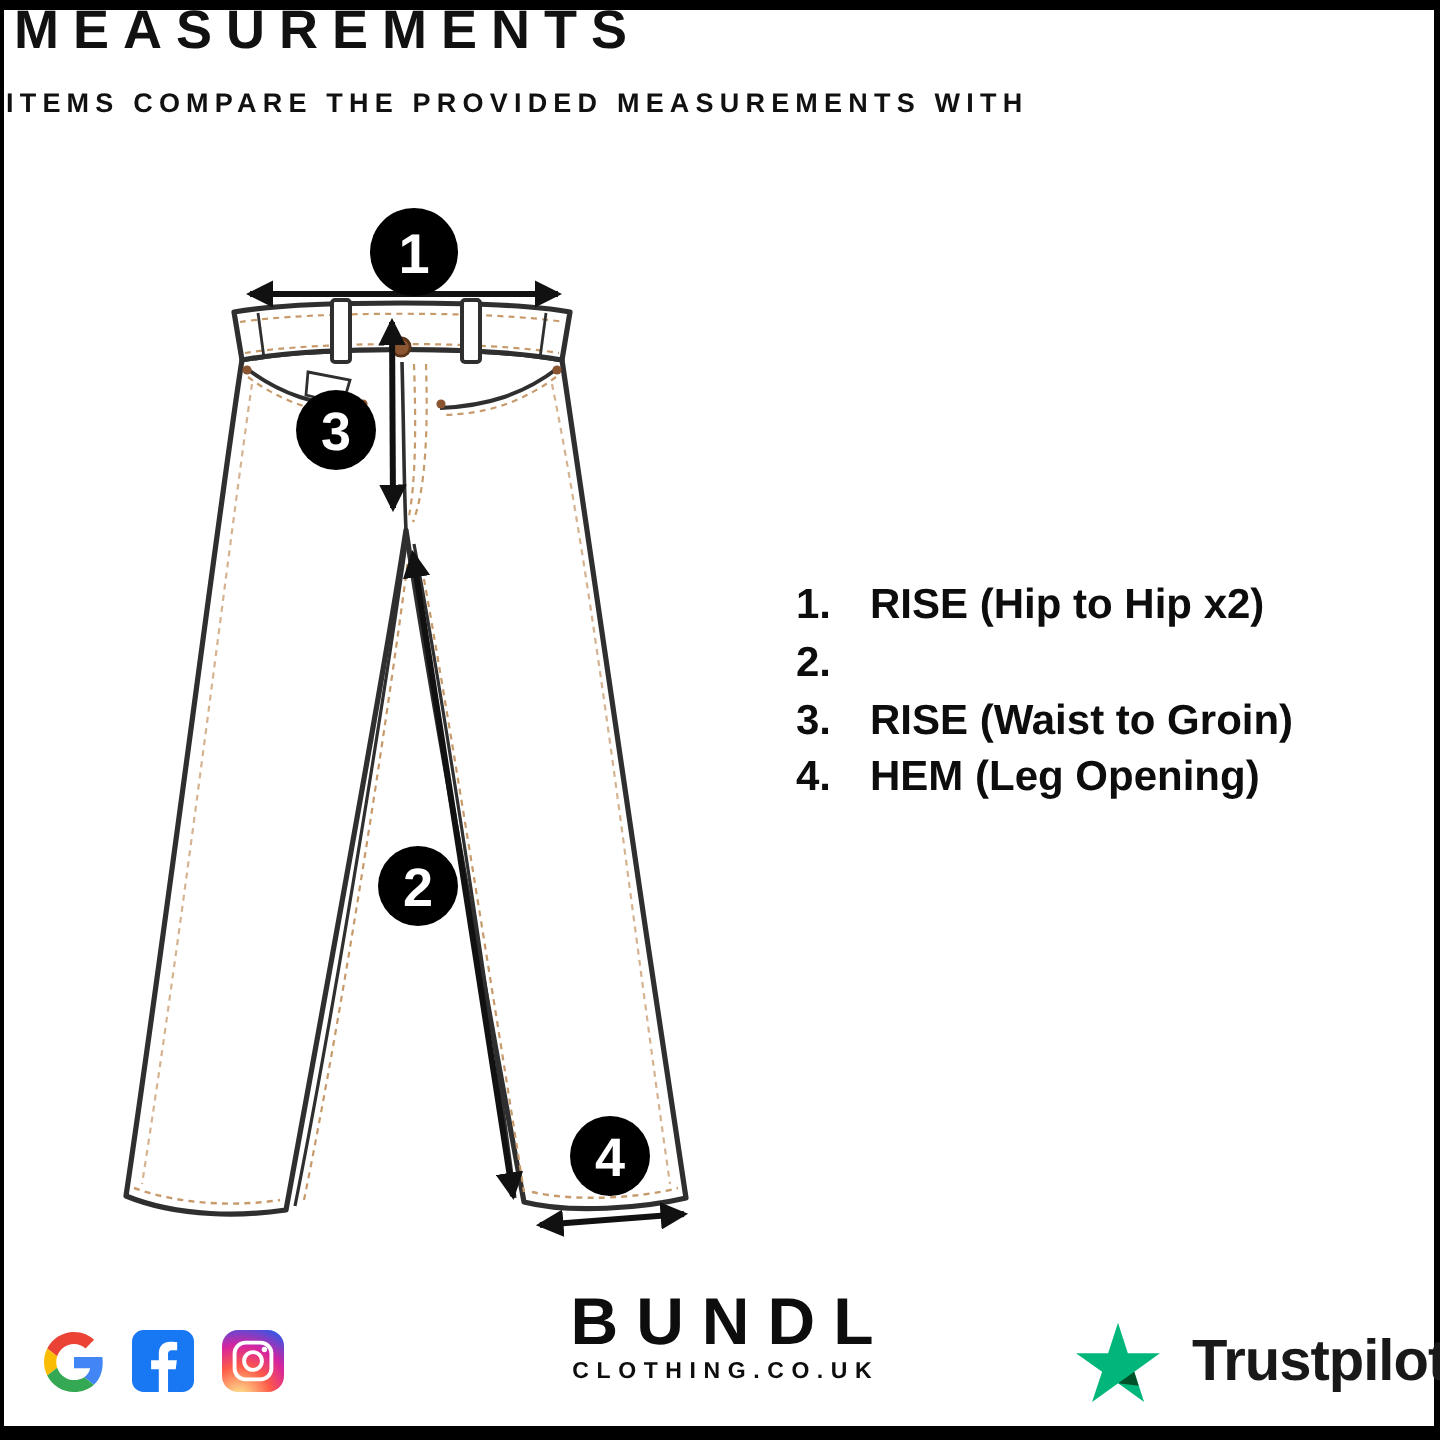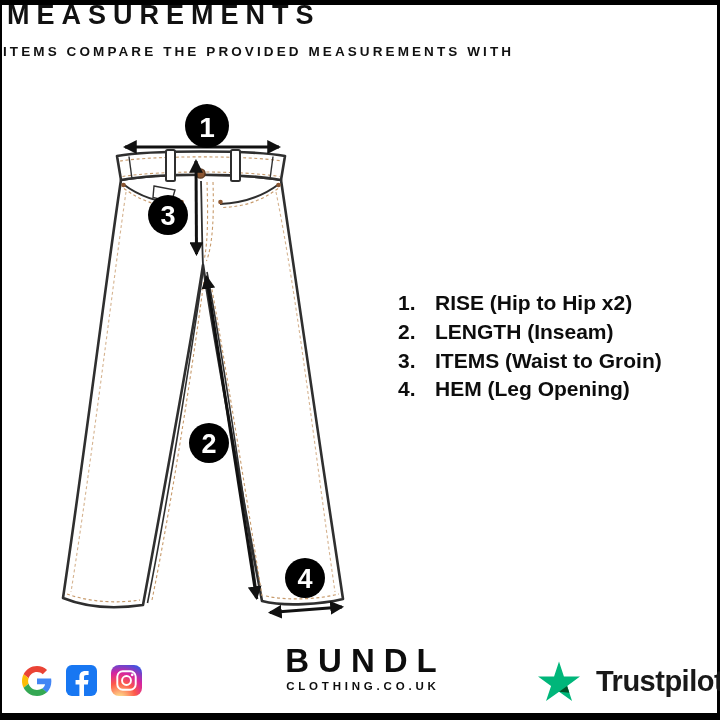--- a/index.html
+++ b/index.html
@@ -130,25 +130,24 @@
     </g>
   </svg>
 
   <div class="legend">
     <div class="legend-row">
       <span class="num">1.</span>
       <span class="lbl">RISE (Hip to Hip x2)</span>
     </div>
     <div class="legend-row">
       <span class="num">2.</span>
-      <span class="lbl">LENGTH (Inseam)</span>
     </div>
     <div class="legend-row">
       <span class="num">3.</span>
-      <span class="lbl">ITEMS (Waist to Groin)</span>
+      <span class="lbl">RISE (Waist to Groin)</span>
     </div>
     <div class="legend-row">
       <span class="num">4.</span>
       <span class="lbl">HEM (Leg Opening)</span>
     </div>
   </div>
 
   <div class="social">
     <svg width="30" height="30" viewBox="0 0 48 48">
       <path fill="#EA4335" d="M24 9.5c3.54 0 6.71 1.22 9.21 3.6l6.85-6.85C35.9 2.38 30.47 0 24 0 14.62 0 6.51 5.38 2.56 13.22l7.98 6.19C12.43 13.72 17.74 9.5 24 9.5z"></path>

